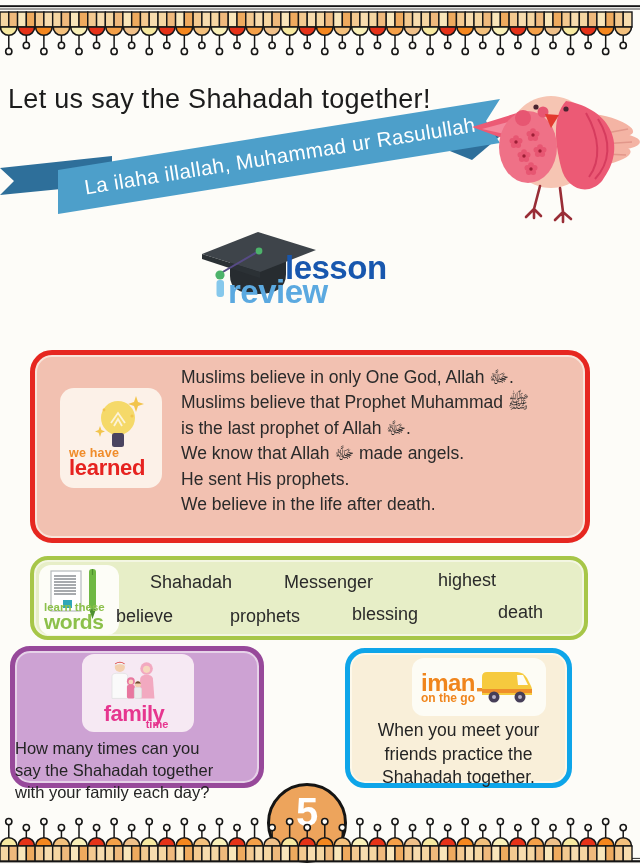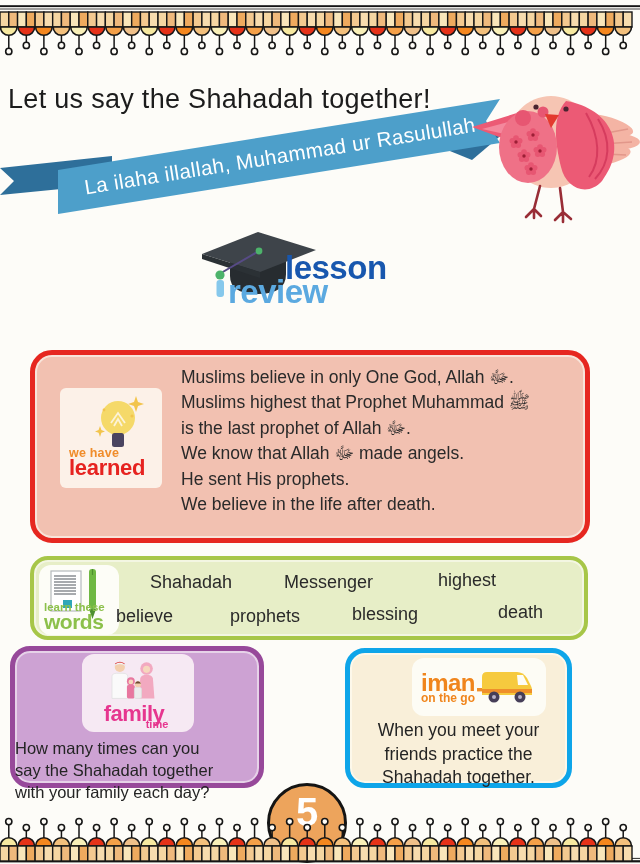--- a/index.html
+++ b/index.html
@@ -20,21 +20,21 @@
   .ribbon-wrap{left:0;top:85px;width:640px;height:150px;}
   .ribbon-text{font-size:20.5px;font-weight:500;letter-spacing:.4px;}
 
   
   .cap-svg{left:196px;top:226px;width:124px;height:82px;}
   .logo-word1{left:285px;top:249px;font-size:33px;font-weight:bold;color:#1857ae;letter-spacing:-.5px;}
   .logo-word2{left:228px;top:273px;font-size:33px;font-weight:bold;color:#5ba9e0;letter-spacing:-.5px;}
 
   
   .card{position:absolute;box-sizing:border-box;border-radius:22px;}
-  .badge{position:absolute;border-radius:6px;}
+  .badge{position:absolute;border-radius:14px;}
 
   
   .learned-box{left:30px;top:350px;width:560px;height:193px;background:#f2c1b1;
                border:5px solid #e62720;box-shadow:inset 0 0 0 2px #f8e4da;}
   .learned-badge{left:25px;top:33px;width:102px;height:100px;background:#fcf1e8;}
   .learned-badge .bulb{position:absolute;left:28px;top:4px;}
   .learned-badge .btxt{position:absolute;left:9px;bottom:9px;line-height:1;}
   .learned-badge .t1{color:#f08c2a;font-size:12.5px;font-weight:bold;letter-spacing:.2px;}
   .learned-badge .t2{color:#e62320;font-size:22px;font-weight:bold;margin-top:-2px;letter-spacing:-.3px;}
   .learned-lines{position:absolute;left:146px;top:10px;width:400px;font-size:17.5px;line-height:25.4px;color:#2a2a2a;}
@@ -337,21 +337,21 @@
         <polygon points="12,34 13.4,38 17,39.4 13.4,40.8 12,45 10.6,40.8 7,39.4 10.6,38" fill="#f2c44c"></polygon>
         <circle cx="16" cy="18" r="1.4" fill="#f2c44c"></circle>
       </svg>
       <div class="btxt">
         <div class="t1">we have</div>
         <div class="t2">learned</div>
       </div>
     </div>
     <div class="learned-lines">
       <div>Muslims believe in only One God, Allah ﷻ.</div>
-      <div>Muslims highest that Prophet Muhammad ﷺ</div>
+      <div>Muslims believe that Prophet Muhammad ﷺ</div>
       <div>is the last prophet of Allah ﷻ.</div>
       <div>We know that Allah ﷻ made angels.</div>
       <div>He sent His prophets.</div>
       <div>We believe in the life after death.</div>
     </div>
   </div>
 
   <div class="card words-box">
     <div class="badge words-badge">
       <svg class="wicon" width="72" height="52" viewBox="0 0 72 52">

